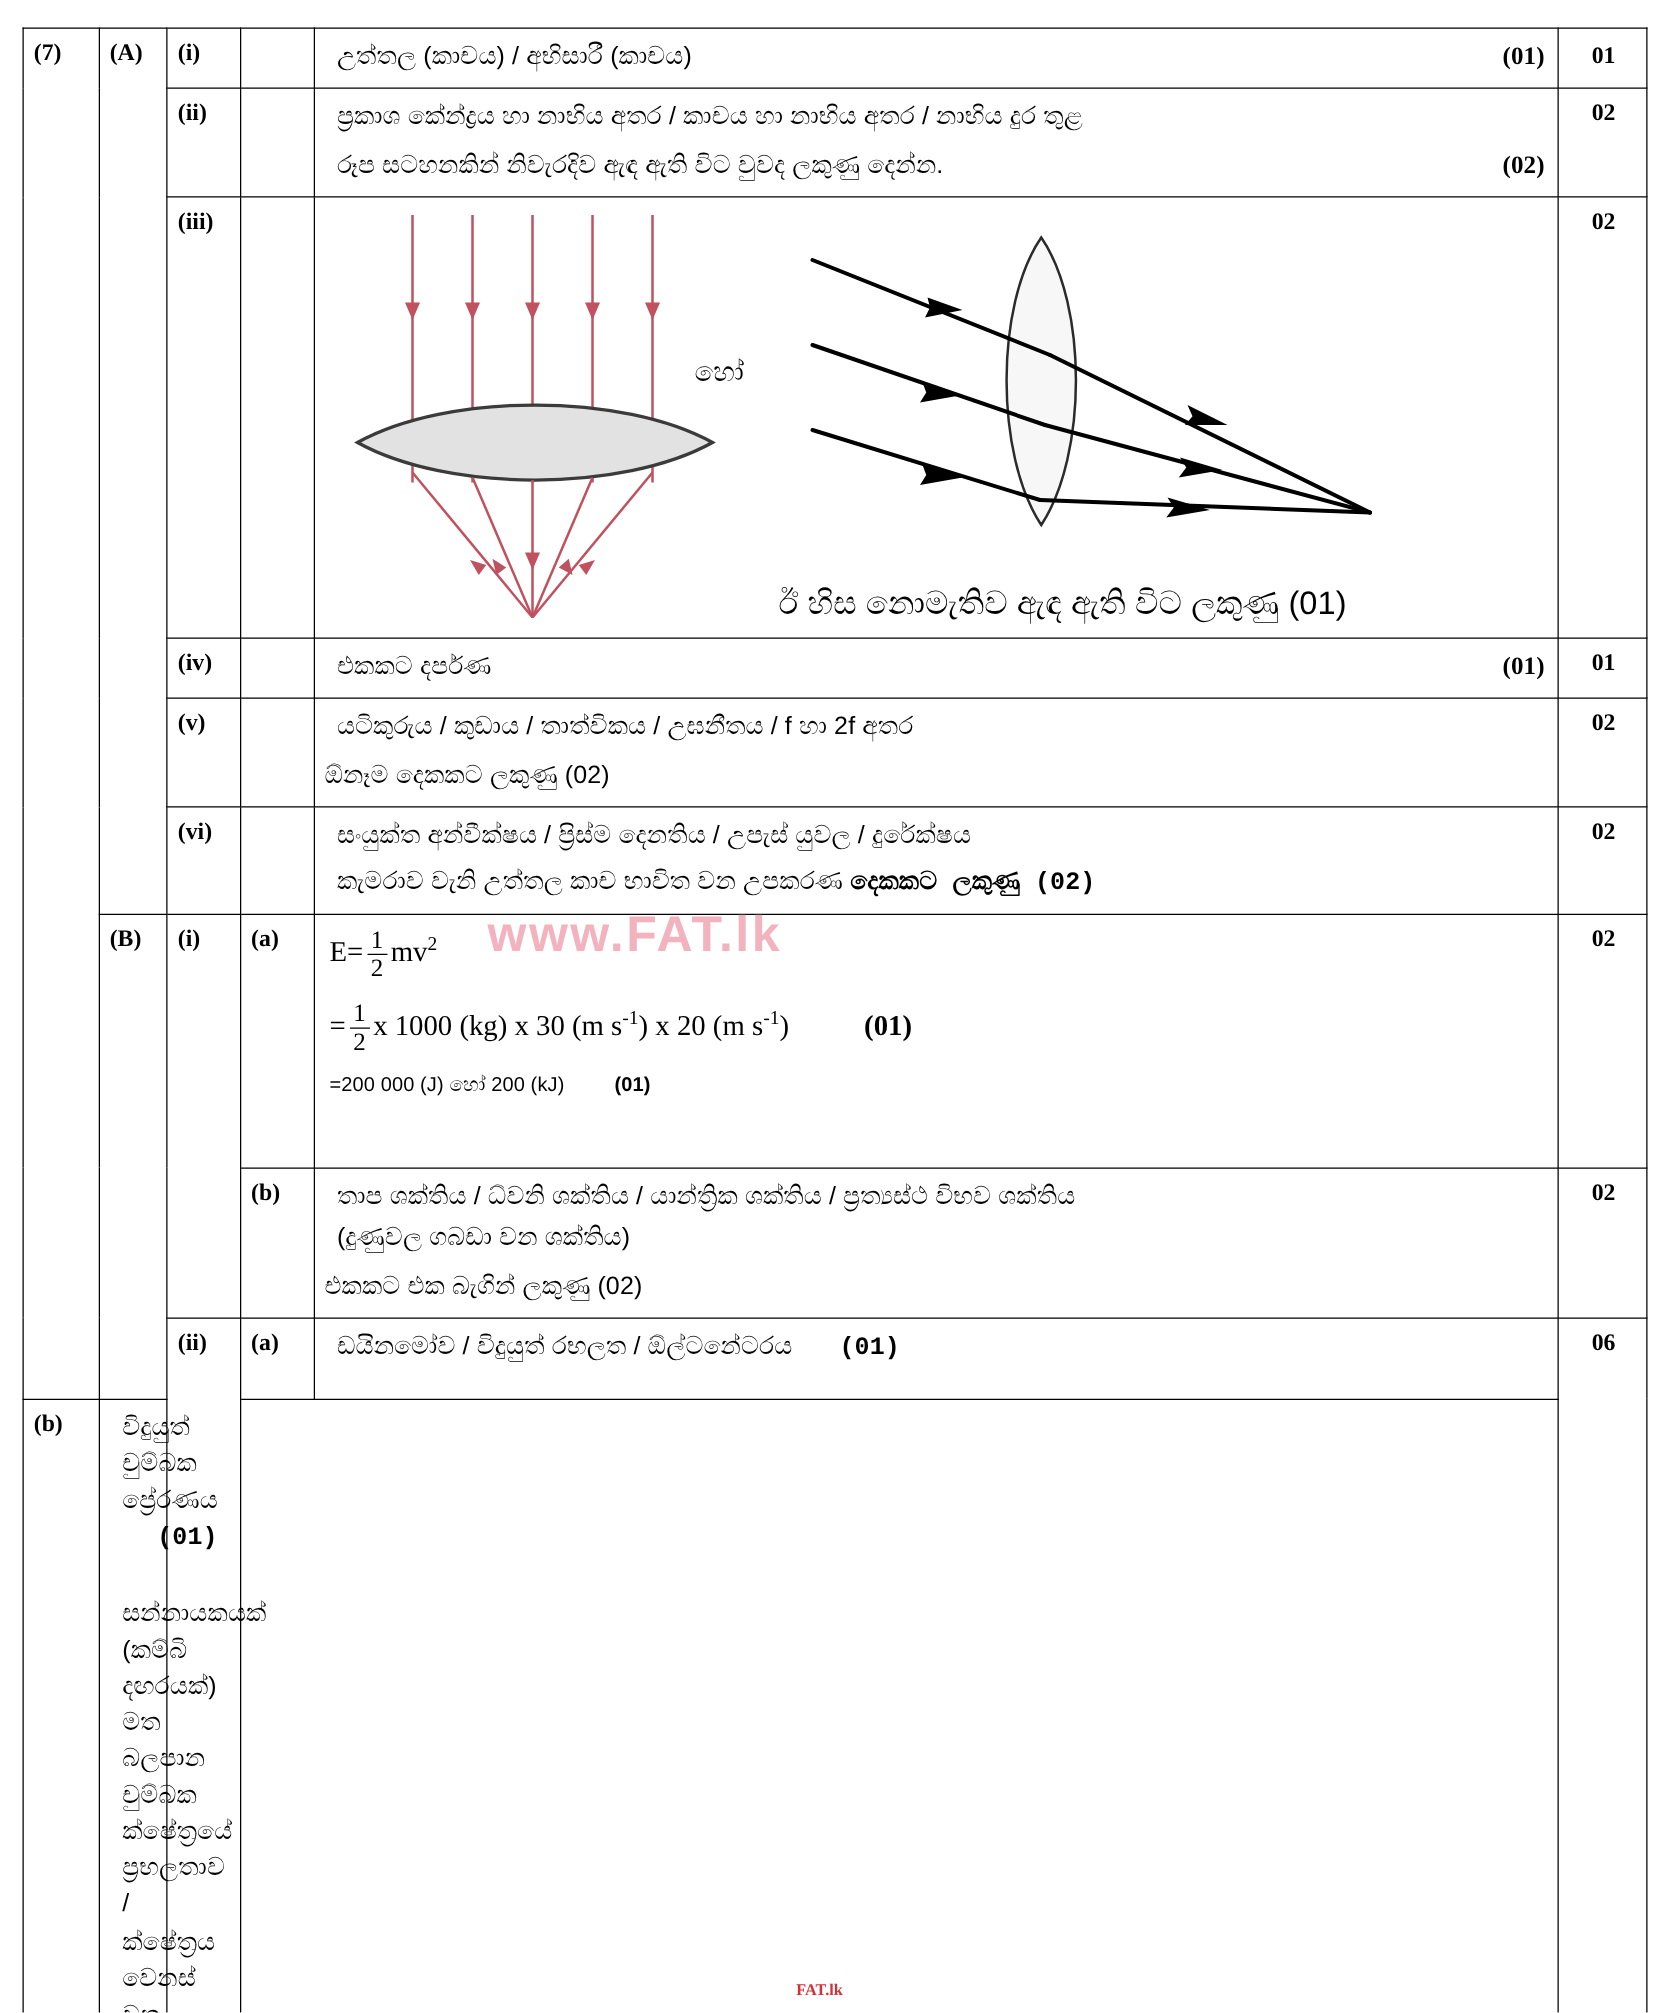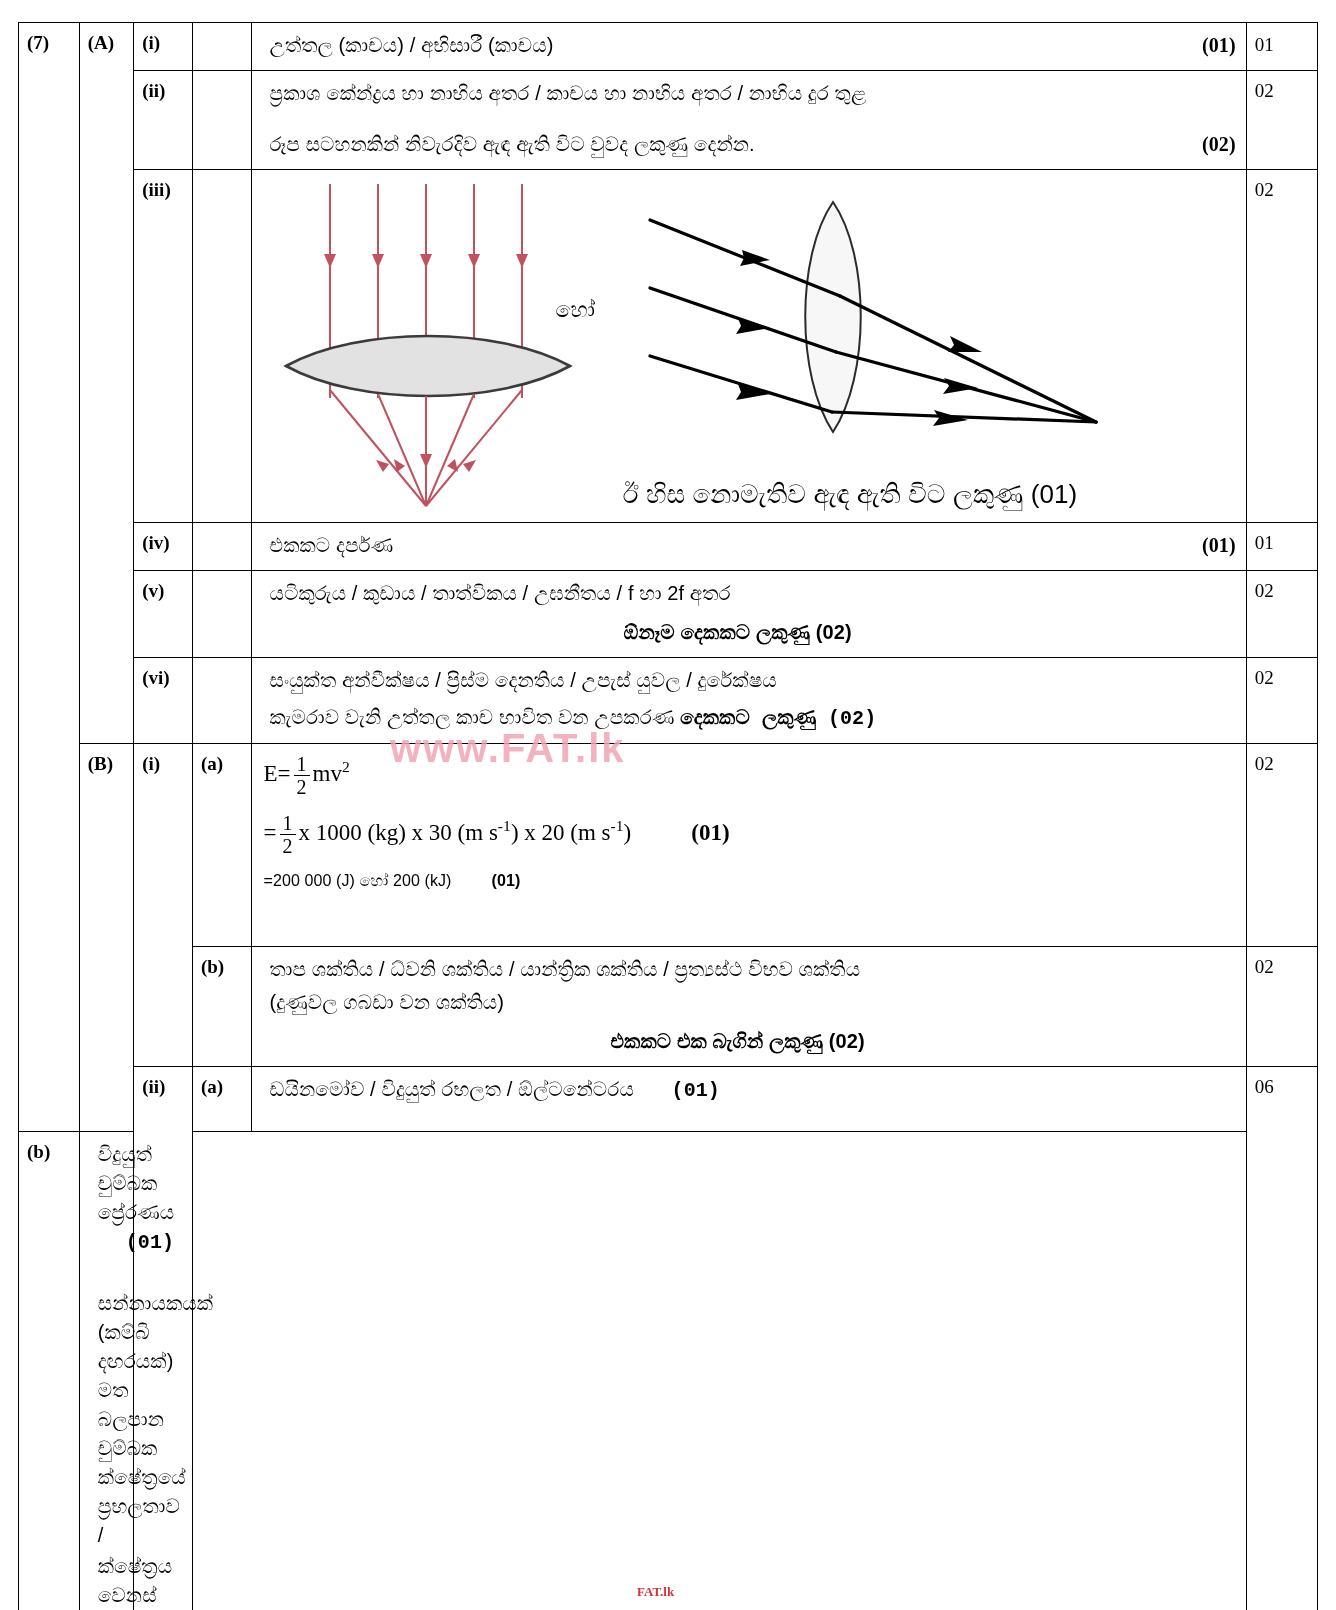--- a/index.html
+++ b/index.html
@@ -48,22 +48,23 @@
   col.c-mark  { width: 68px; }
 
   .lbl {
     font-weight: bold;
     font-size: 20px;
     white-space: nowrap;
     text-align: left;
     padding-left: 5px;
   }
   .marks {
-    font-weight: normal;
+    font-weight: bold;
     font-size: 21px;
+    text-align: center;
     vertical-align: bottom;
     padding-bottom: 8px;
   }
   .marks.top { vertical-align: top; padding-top: 8px; }
 
   .si {
     font-family: "Liberation Sans", "DejaVu Sans", sans-serif;
     font-size: 20px;
     letter-spacing: 0.1px;
   }
@@ -81,22 +82,22 @@
     font-weight: bold;
     font-family: "Liberation Serif", serif;
     font-size: 20px;
   }
   .score-inline {
     font-weight: bold;
     font-family: Liberation Mono, monospace;
   }
   .right-note {
     display: block;
-    text-align: center;
-    font-weight: bold;
+    text-align: left;
+    font-weight: normal;
     margin: 10px 24px 4px 0;
   }
   .pad-b { padding-bottom: 26px; }
 
   
   .diagram-wrap {
     position: relative;
     height: 340px;
     margin-left: 8px;
   }
@@ -195,21 +196,21 @@
         </span>
       </td>
       <td class="marks top">01</td>
     </tr>
 
     <tr>
       <td class="lbl">(ii)</td>
       <td></td>
       <td class="body-cell">
         <span class="row-line si">ප්‍රකාශ කේන්ද්‍රය හා නාභිය අතර / කාචය හා නාභිය අතර / නාභිය දුර තුළ</span>
-        <span class="row-line si" style="margin-top:22px;">
+        <span class="row-line si" style="margin-top:10px;">
           <span>රූප සටහනකින් නිවැරදිව ඇඳ ඇති විට වුවද ලකුණු දෙන්න.</span>
           <span class="score">(02)</span>
         </span>
       </td>
       <td class="marks">02</td>
     </tr>
 
     <tr>
       <td class="lbl">(iii)</td>
       <td></td>

